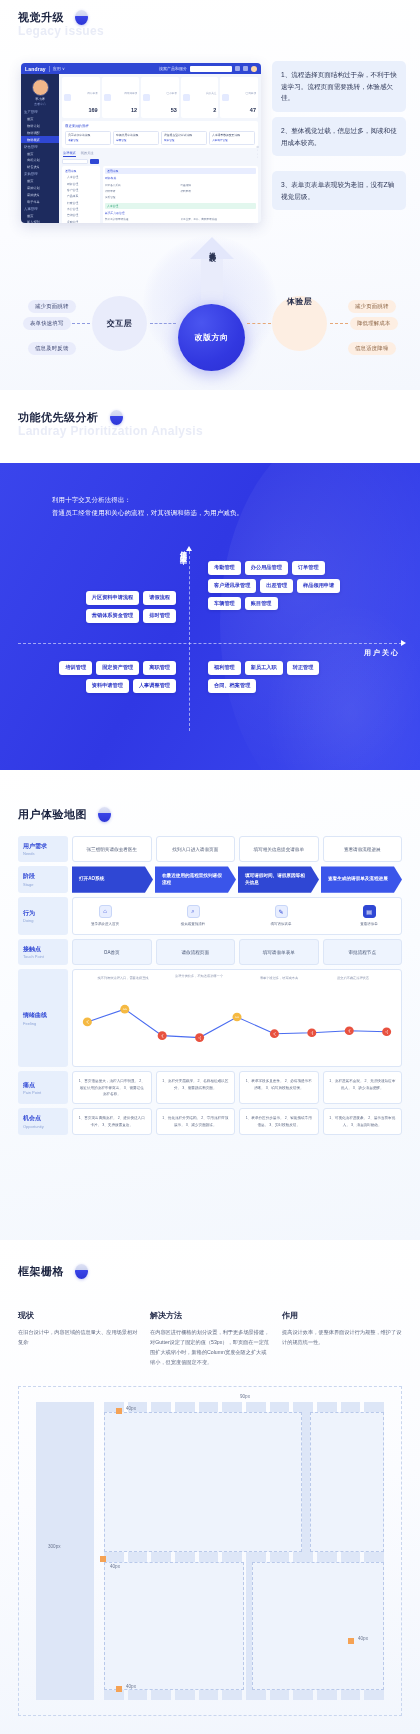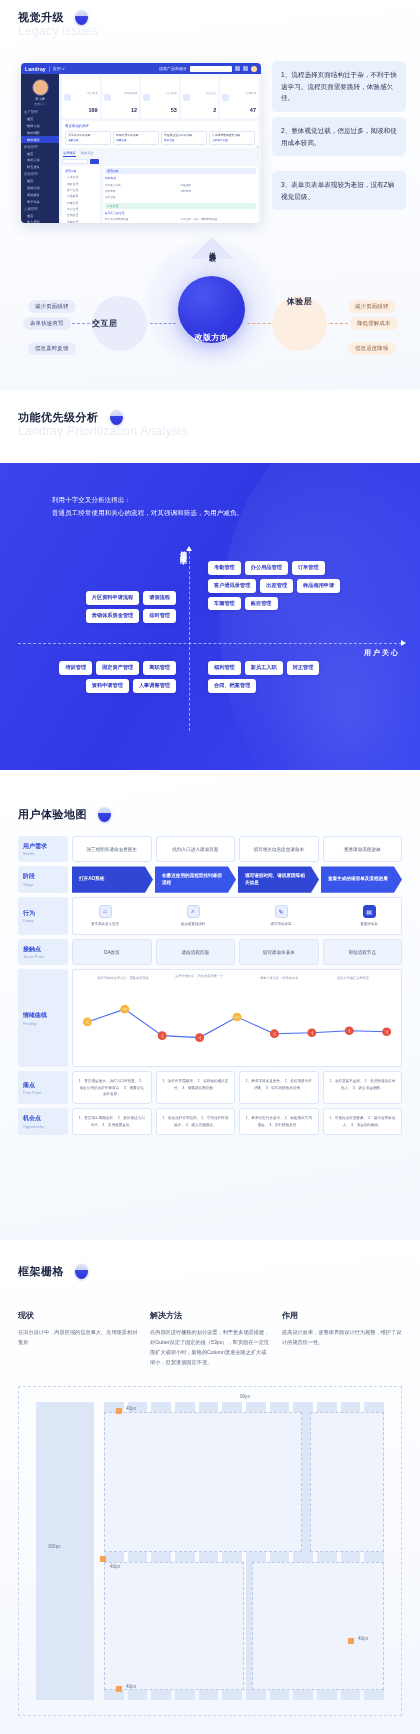--- a/index.html
+++ b/index.html
@@ -17,21 +17,21 @@
     display: inline-block; vertical-align: middle;
   }
   .sec-head .orb {
     display: inline-block; vertical-align: middle; margin-left: 7px;
     width: 13px; height: 15px; border-radius: 50%;
     background: linear-gradient(180deg,#dfe2f5 0%,#cdd3ef 38%,#3a45e8 40%,#2d36d6 100%);
     box-shadow: 0 1px 3px rgba(60,70,220,.3);
   }
   .sec-head .en {
     display: block; margin-top: -2px;
-    font-size: 12px; font-weight: normal; color: #e9ecf7; letter-spacing: .3px;
+    font-size: 12px; font-weight: bold; color: #e9ecf7; letter-spacing: .3px;
     text-transform: none;
   }
 
   
   #sec-legacy { position: absolute; top: 0; left: 0; width: 420px; height: 390px;
     background: linear-gradient(175deg,#ffffff 0%,#fbfcff 55%,#f4f7fd 100%); }
   #sec-legacy .sec-head { padding-top: 8px; }
 
   .screenshot-wrap {
     position: absolute; left: 21px; top: 63px; width: 240px; height: 160px;
@@ -98,26 +98,26 @@
   }
   #note-1 { top: 61px; }
   #note-2 { top: 117px; }
   #note-3 { top: 171px; }
 
   
   .venn { position: absolute; left: 0; top: 228px; width: 420px; height: 160px; }
   .v-big-glow { position: absolute; left: 143px; top: 8px; width: 134px; height: 134px; border-radius: 50%;
     background: radial-gradient(circle,rgba(178,186,245,.30) 0%,rgba(205,211,248,.16) 60%,rgba(255,255,255,0) 72%); }
   .v-c-left { position: absolute; left: 92px; top: 68px; width: 55px; height: 55px; border-radius: 50%;
-    background: #e9ecfb; display: flex; align-items: center; justify-content: flex-start; }
+    background: #e9ecfb; display: flex; align-items: center; justify-content: center; }
   .v-c-right { position: absolute; left: 272px; top: 68px; width: 55px; height: 55px; border-radius: 50%;
     background: #fdeee2; display: flex; align-items: flex-start; justify-content: center; }
-  .v-c-main { position: absolute; left: 178px; top: 48px; width: 67px; height: 67px; border-radius: 50%;
+  .v-c-main { position: absolute; left: 178px; top: 76px; width: 67px; height: 67px; border-radius: 50%;
     background: radial-gradient(circle at 35% 28%,#4a55f0 0%,#3238e0 60%,#2b2fd4 100%);
-    display: flex; align-items: flex-end; justify-content: center;
+    display: flex; align-items: center; justify-content: center;
     box-shadow: 0 4px 16px rgba(55,62,225,.34); }
   .v-c-main span { color: #fff; font-size: 8px; font-weight: bold; letter-spacing: .5px; }
   .v-c-left span, .v-c-right span { font-size: 8px; font-weight: bold; color: #1f2747; letter-spacing: .5px; }
 
   .v-arrow { position: absolute; left: 190px; top: 9px; width: 44px; height: 62px; }
   .v-arrow .tri { position: absolute; left: 0; top: 0; width: 0; height: 0;
     border-left: 22px solid transparent; border-right: 22px solid transparent; border-bottom: 22px solid #e3e7fb; }
   .v-arrow .stem { position: absolute; left: 11px; top: 21px; width: 22px; height: 42px; background: #e9ecfb; }
   .v-arrow .txt { position: absolute; left: 50%; top: 10px; transform: translateX(-50%);
     font-size: 6.6px; font-weight: bold; color: #2a3353; writing-mode: vertical-rl; letter-spacing: 1px; }

